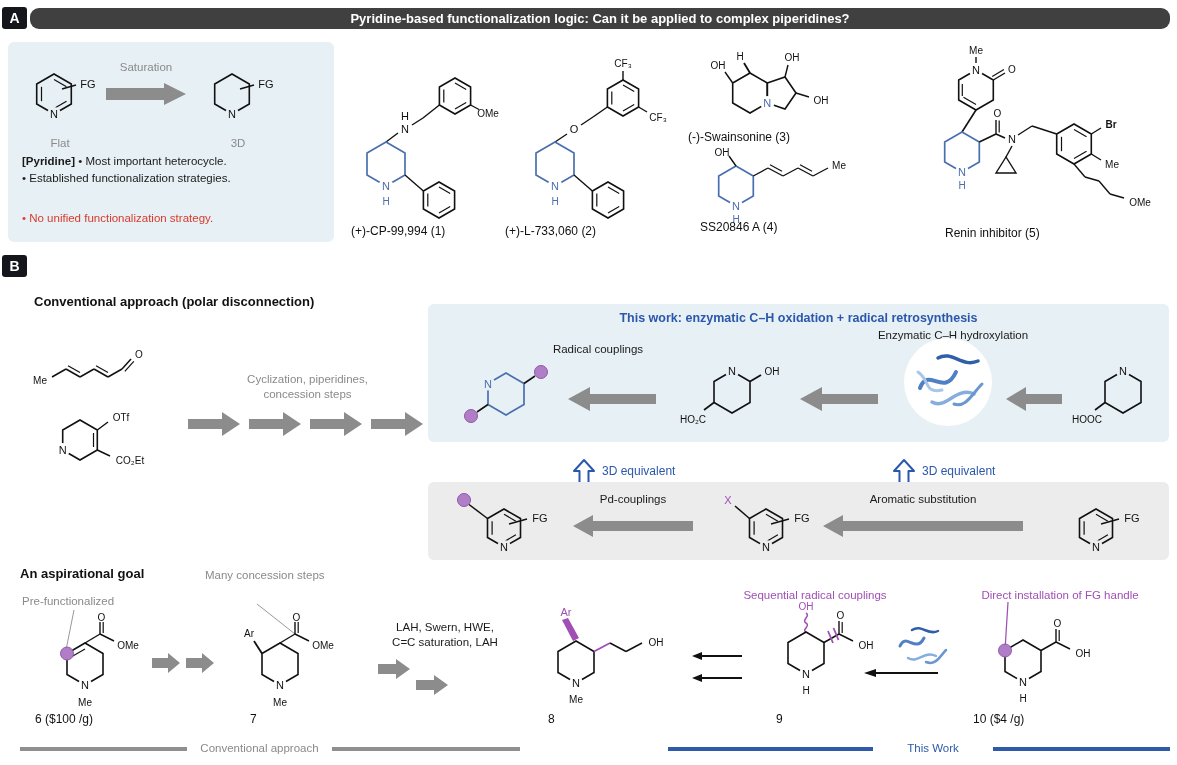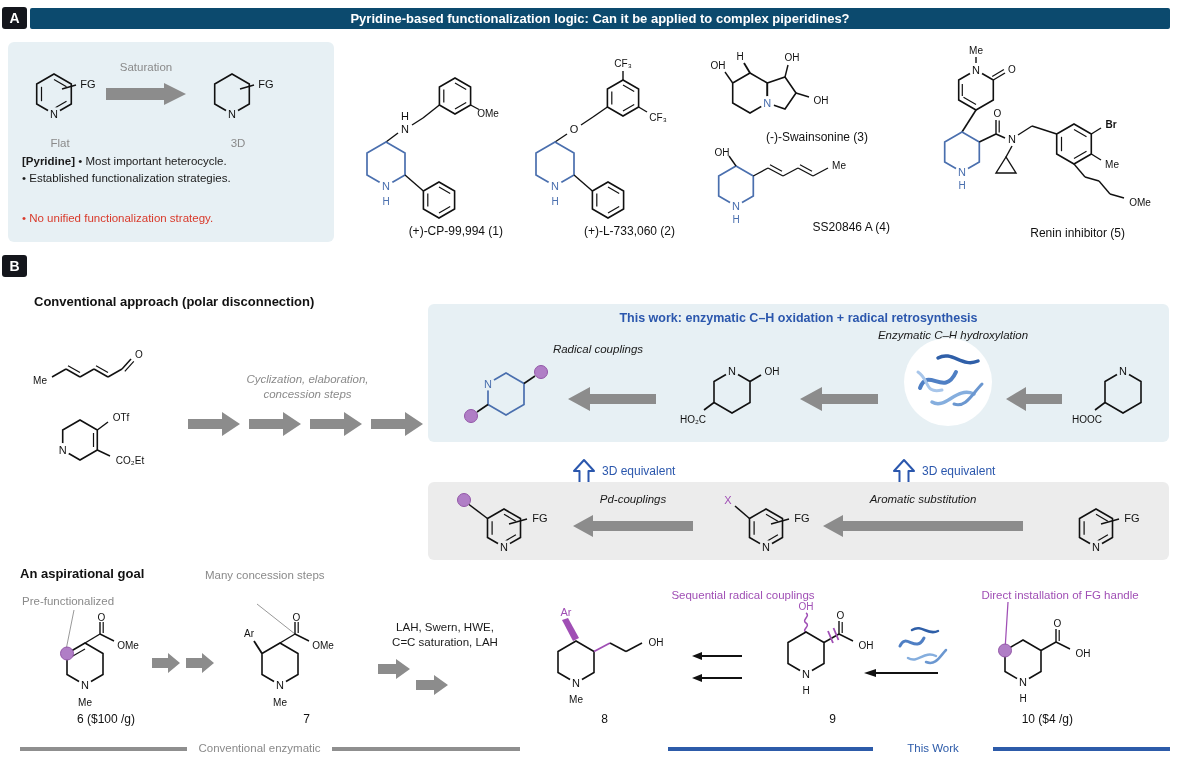--- a/index.html
+++ b/index.html
@@ -1,32 +1,32 @@
 <!DOCTYPE html>
 <html><head>
 <meta charset="utf-8">
 <style>
 *{margin:0;padding:0;box-sizing:border-box}
 body{font-family:"Liberation Sans",sans-serif;background:#fff;width:1177px;height:765px}
 .page{position:relative;width:1177px;height:765px;background:#fff;overflow:hidden}
 .abs{position:absolute}
 .panel-label{width:25px;height:22px;background:#14161c;color:#fff;font-weight:bold;font-size:14px;display:flex;align-items:center;justify-content:center;border-radius:3px}
-.hdr{height:21px;background:#0c4a6e;color:#fff;font-weight:bold;font-size:13px;display:flex;align-items:center;justify-content:center;border-radius:2px}
+.hdr{height:21px;background:#404040;color:#fff;font-weight:bold;font-size:13px;display:flex;align-items:center;justify-content:center;border-radius:9px}
 .box-blue{background:#e7f0f4;border-radius:6px}
 .box-gray{background:#ececec;border-radius:6px}
 .t{font-size:11.5px;color:#1a1a1a;line-height:1.25}
 .t13{font-size:13px;color:#111}
 .gray{color:#8a8a8a}
-.it{font-style:italic}
+.it{}
 .b{font-weight:bold}
 .red{color:#d93a2b}
 .blue{color:#2b57ad}
 .purple{color:#a04fb5}
 .ctr{text-align:center}
-.cap{font-size:12px;color:#111;text-align:right}
+.cap{font-size:12px;color:#111;text-align:left}
 svg text{font-family:"Liberation Sans",sans-serif;font-size:11px;fill:#111;text-anchor:middle;dominant-baseline:central}
 svg text.s10{font-size:10px}
 svg .bt{fill:#4a6fae}
 svg .pt{fill:#a04fb5}
 .bar{height:4px}
 .bar-gray{background:#8f8f8f}
 .bar-blue{background:#2d5ba9}
 </style>
 </head>
 <body>
@@ -82,21 +82,21 @@
     <polygon points="48,96 67,107 67,129 48,140 29,129 29,107" fill="none" stroke="#4a6fae" stroke-width="1.7"></polygon>
     <circle cx="48" cy="140" r="7.5" fill="#fff"></circle>
     <text x="48" y="140" class="bt">N</text>
     <text x="48" y="155" class="bt s10">H</text>
     <line x1="67" y1="129" x2="85.4" y2="145" stroke="#111" stroke-width="1.4"></line>
     <polygon points="101,136 116.6,145 116.6,163 101,172 85.4,163 85.4,145" fill="none" stroke="#111" stroke-width="1.6"></polygon>
     <line x1="101" y1="141" x2="112.2" y2="147.5" stroke="#111" stroke-width="1.2"></line>
     <line x1="112.2" y1="160.5" x2="101" y2="167" stroke="#111" stroke-width="1.2"></line>
     <line x1="89.8" y1="160.5" x2="89.8" y2="147.5" stroke="#111" stroke-width="1.2"></line>
   </svg>
-  <div class="abs cap" style="left:338px;top:224px;width:165px">(+)-CP-99,994 (1)</div>
+  <div class="abs cap" style="left:351px;top:224px;width:165px">(+)-CP-99,994 (1)</div>
 
   <svg class="abs" style="left:505px;top:46px" width="170" height="176">
     <polygon points="118,34 133.6,43 133.6,61 118,70 102.4,61 102.4,43" fill="none" stroke="#111" stroke-width="1.6"></polygon>
     <line x1="118" y1="39" x2="129.2" y2="45.5" stroke="#111" stroke-width="1.2"></line>
     <line x1="129.2" y1="58.5" x2="118" y2="65" stroke="#111" stroke-width="1.2"></line>
     <line x1="106.8" y1="58.5" x2="106.8" y2="45.5" stroke="#111" stroke-width="1.2"></line>
     <line x1="118" y1="34" x2="118" y2="25" stroke="#111" stroke-width="1.4"></line>
     <text x="118" y="17" class="s10">CF₃</text>
     <line x1="133.6" y1="61" x2="142" y2="66" stroke="#111" stroke-width="1.4"></line>
     <text x="153" y="71" class="s10">CF₃</text>
@@ -214,21 +214,21 @@
     <polygon points="52,22 69.3,32 69.3,52 52,62 34.7,52 34.7,32" fill="none" stroke="#111" stroke-width="1.6"></polygon>
     <line x1="65.5" y1="35" x2="65.5" y2="49" stroke="#111" stroke-width="1.2"></line>
     <circle cx="34.7" cy="52" r="7" fill="#fff"></circle>
     <text x="34.7" y="52">N</text>
     <line x1="69.3" y1="32" x2="80" y2="24" stroke="#111" stroke-width="1.4"></line>
     <text x="93" y="19" class="s10">OTf</text>
     <line x1="69.3" y1="52" x2="82" y2="58" stroke="#111" stroke-width="1.4"></line>
     <text x="102" y="62" class="s10">CO₂Et</text>
   </svg>
 
-  <div class="abs t it gray ctr" style="left:200px;top:372px;width:215px">Cyclization, elaboration,</div>
+  <div class="abs t it gray ctr" style="left:200px;top:372px;width:215px">Cyclization, piperidines,</div>
   <div class="abs t it gray ctr" style="left:200px;top:387px;width:215px">concession steps</div>
 
   <svg class="abs" style="left:188px;top:404px" width="235" height="40">
     <polygon points="0,15 34,15 34,8 52,20 34,32 34,25 0,25" fill="#8c8c8c"></polygon>
     <polygon points="61,15 95,15 95,8 113,20 95,32 95,25 61,25" fill="#8c8c8c"></polygon>
     <polygon points="122,15 156,15 156,8 174,20 156,32 156,25 122,25" fill="#8c8c8c"></polygon>
     <polygon points="183,15 217,15 217,8 235,20 217,32 217,25 183,25" fill="#8c8c8c"></polygon>
   </svg>
 
   <div class="abs box-blue" style="left:428px;top:304px;width:741px;height:138px">
@@ -407,21 +407,21 @@
     <line x1="76" y1="55.5" x2="92" y2="47" stroke="#a04fb5" stroke-width="1.8"></line>
     <line x1="92" y1="47" x2="108" y2="55.5" stroke="#111" stroke-width="1.5"></line>
     <line x1="108" y1="55.5" x2="124" y2="47" stroke="#111" stroke-width="1.5"></line>
     <text x="138" y="46" class="s10">OH</text>
     <circle cx="58" cy="87" r="7" fill="#fff"></circle>
     <text x="58" y="87">N</text>
     <text x="58" y="103" class="s10">Me</text>
   </svg>
   <div class="abs cap" style="left:548px;top:712px;width:60px">8</div>
 
-  <div class="abs t purple ctr" style="left:658px;top:588px;width:170px">Sequential radical couplings</div>
+  <div class="abs t purple ctr" style="left:730px;top:588px;width:170px">Sequential radical couplings</div>
 
   <svg class="abs" style="left:690px;top:646px" width="54" height="44">
     <line x1="52" y1="10" x2="12" y2="10" stroke="#111" stroke-width="1.8"></line>
     <polygon points="12,6 2,10 12,14" fill="#111"></polygon>
     <line x1="52" y1="32" x2="12" y2="32" stroke="#111" stroke-width="1.8"></line>
     <polygon points="12,28 2,32 12,36" fill="#111"></polygon>
   </svg>
 
   <svg class="abs" style="left:748px;top:596px" width="135" height="118">
     <text x="58" y="10" class="pt s10">OH</text>
@@ -466,20 +466,20 @@
     <text x="89.5" y="17" class="s10">O</text>
     <line x1="88" y1="36" x2="102" y2="43" stroke="#111" stroke-width="1.4"></line>
     <text x="115" y="47" class="s10">OH</text>
     <circle cx="55" cy="76" r="7" fill="#fff"></circle>
     <text x="55" y="76">N</text>
     <text x="55" y="92" class="s10">H</text>
   </svg>
   <div class="abs cap" style="left:973px;top:712px;width:100px">10 ($4 /g)</div>
 
   <div class="abs bar bar-gray" style="left:20px;top:747px;width:167px"></div>
-  <div class="abs t gray ctr" style="left:187px;top:741px;width:145px">Conventional enzymatic</div>
+  <div class="abs t gray ctr" style="left:187px;top:741px;width:145px">Conventional approach</div>
   <div class="abs bar bar-gray" style="left:332px;top:747px;width:188px"></div>
 
   <div class="abs bar bar-blue" style="left:668px;top:747px;width:205px"></div>
   <div class="abs t ctr" style="left:873px;top:741px;width:120px;color:#2d5ba9">This Work</div>
   <div class="abs bar bar-blue" style="left:993px;top:747px;width:177px"></div>
 
 </div>
 
 </body></html>

